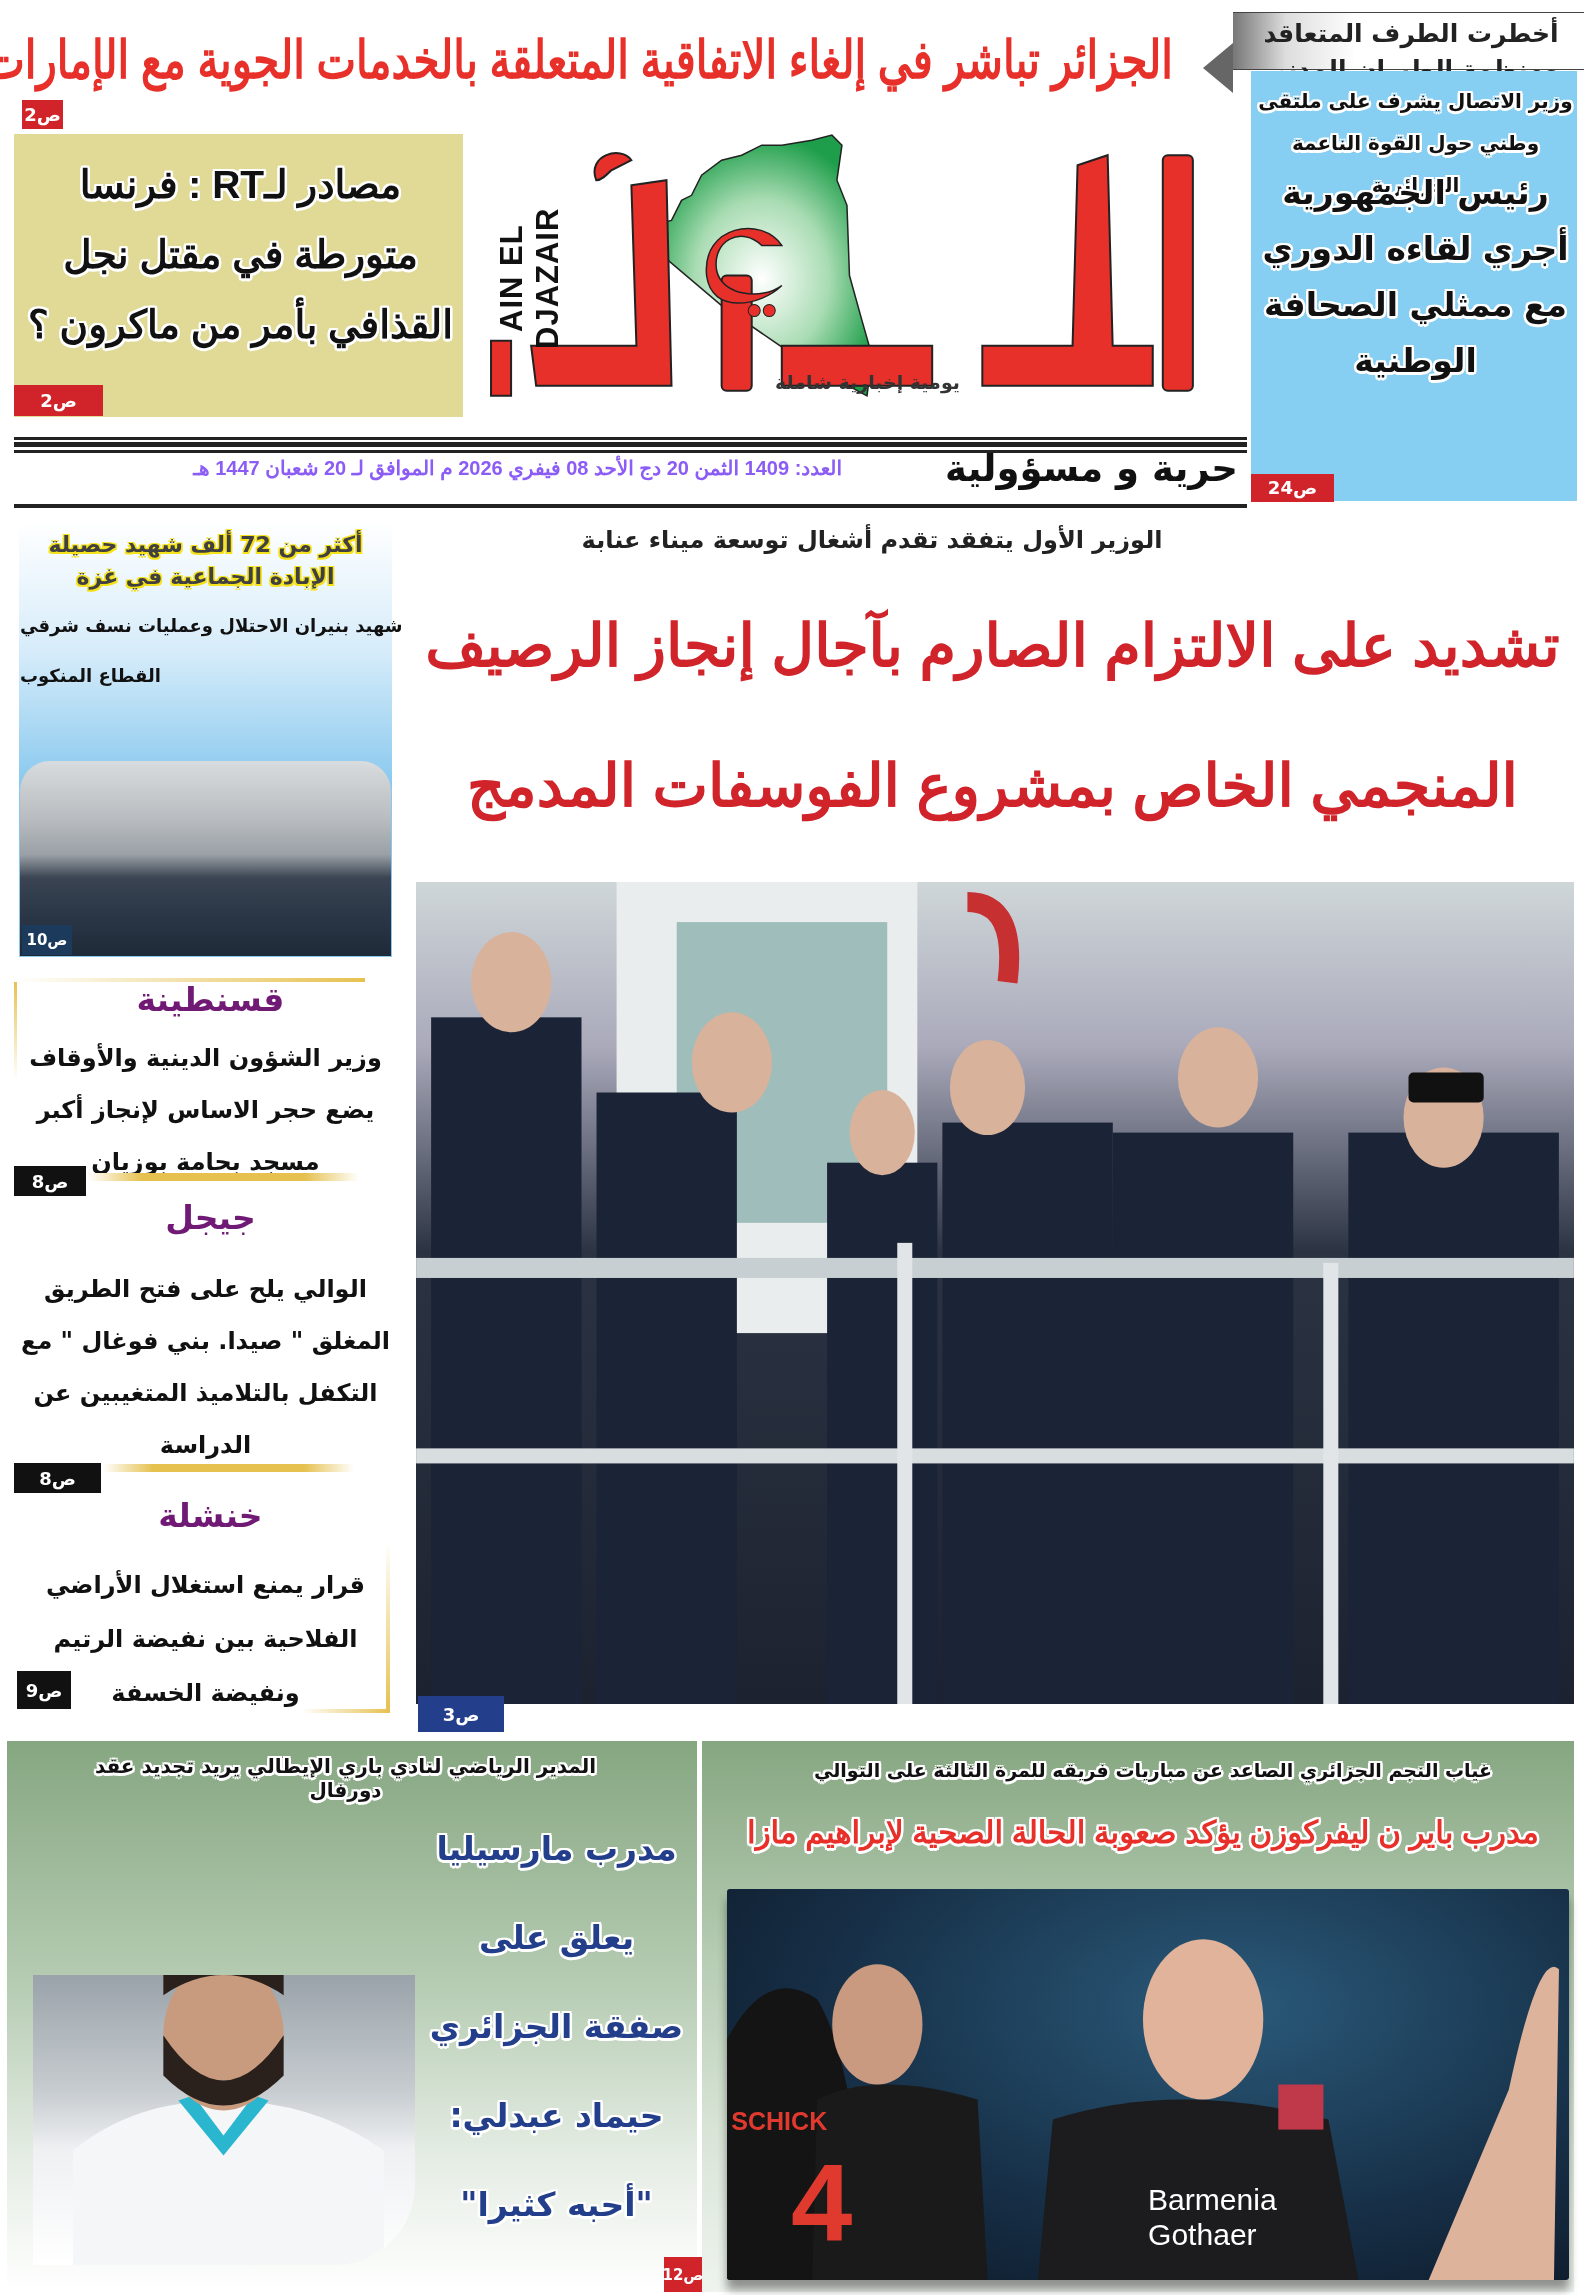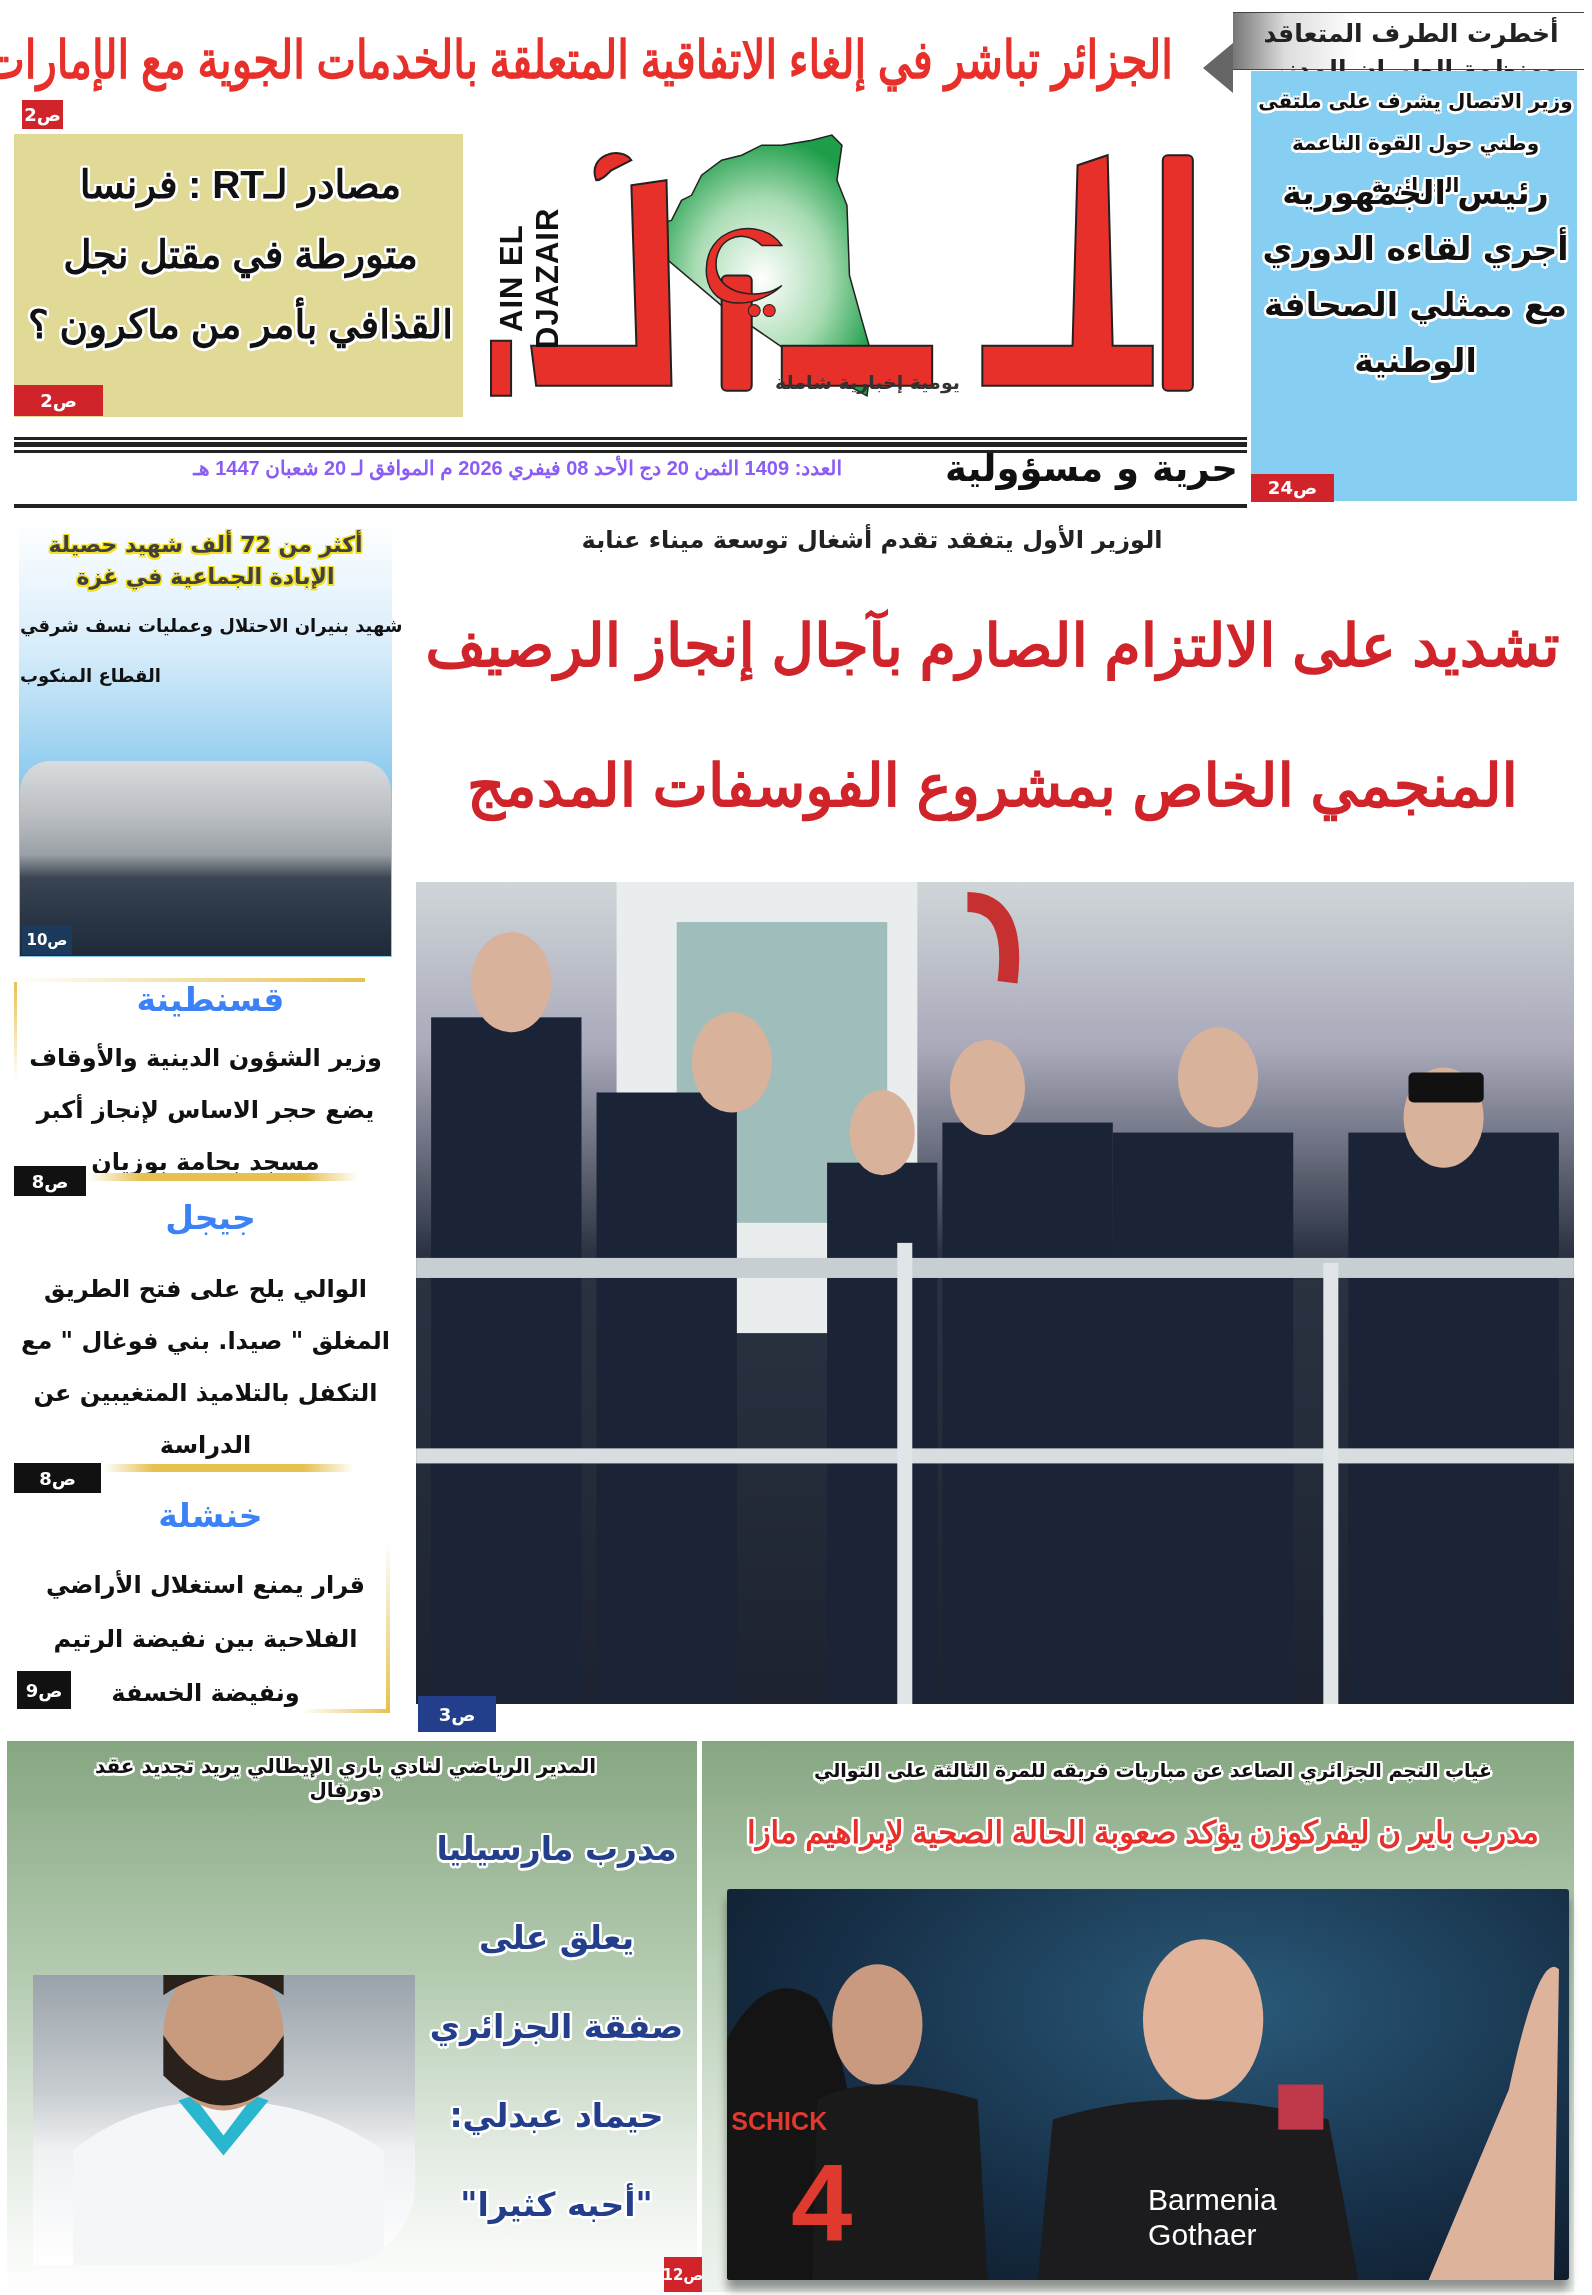--- a/index.html
+++ b/index.html
@@ -33,21 +33,21 @@
   
   #kicker{left:476px;top:526px;width:792px;text-align:center;font-size:24px;font-weight:bold;color:#222}
   #main-head{left:416px;top:576px;width:1153px;text-align:center;font-size:59px;font-weight:bold;line-height:140px;color:#d0232a;font-family:"Liberation Sans",sans-serif;letter-spacing:-1.5px}
   #main-photo{left:416px;top:882px;width:1158px;height:822px;background:linear-gradient(180deg,#cfd6d8 0%,#aab 20%,#2b3342 45%,#1c2230 100%);overflow:hidden}
   
   #gaza-box{left:19px;top:521px;width:373px;height:436px;background:linear-gradient(180deg,#fff 0%,#d6ecfa 30%,#8ac9ee 60%,#8ac9ee 100%)}
   #gaza-kicker{left:20px;top:529px;width:371px;text-align:center;font-size:22px;font-weight:bold;line-height:32px;color:#404040;text-shadow:-1.5px -1.5px 0 #f5e21b,1.5px -1.5px 0 #f5e21b,-1.5px 1.5px 0 #f5e21b,1.5px 1.5px 0 #f5e21b}
   #gaza-head{left:20px;top:601px;width:431px;text-align:left;font-size:18px;font-weight:bold;line-height:50px;color:#111}
   #gaza-photo{left:20px;top:656px;width:371px;height:301px;border-radius:30px 30px 0 0;top:656px;background:linear-gradient(180deg,#d9dcde 0%,#b8bcc0 30%,#9aa0a6 48%,#3a4452 60%,#2a3646 80%,#1f2a38 100%);margin-top:105px;height:195px}
   
-  .region-title{position:absolute;left:30px;width:361px;text-align:center;font-size:33px;font-weight:bold;color:#3b82f6}
+  .region-title{position:absolute;left:30px;width:361px;text-align:center;font-size:33px;font-weight:bold;color:#701a75}
   .region-body{position:absolute;left:20px;width:371px;text-align:center;font-size:24px;font-weight:bold;line-height:52px;color:#111}
   .goldline{position:absolute;height:8px;background:linear-gradient(to right,#fff 0%,#e6c150 20%,#e6c150 80%,#fff 100%)}
   
   #sport-left{left:7px;top:1741px;width:690px;height:551px;background:linear-gradient(180deg,#86a681 0%,#b7cdb4 45%,#e4ece3 75%,#fff 100%)}
   #sport-right{left:702px;top:1741px;width:872px;height:551px;background:linear-gradient(180deg,#86a681 0%,#b7cdb4 40%,#d8e4d6 70%,#eef3ee 100%)}
   #sl-kicker{left:80px;top:1754px;width:531px;text-align:center;font-size:20px;font-weight:bold;color:#111}
   #sl-head{left:416px;top:1804px;width:281px;text-align:center;font-size:33px;font-weight:bold;line-height:89px;color:#233e8b}
   #sl-photo{left:33px;top:1975px;width:382px;height:290px;background:linear-gradient(180deg,#9aa3aa 0%,#c7ccd0 40%,#eef0f2 60%,#fff 100%);border-radius:0 0 80px 0;overflow:hidden}
   #sr-kicker{left:742px;top:1759px;width:822px;text-align:center;font-size:19px;font-weight:bold;color:#111}
   #sr-head{left:717px;top:1814px;width:852px;text-align:center;font-size:31px;font-weight:bold;color:#e8302a;font-family:Liberation Sans, sans-serif}
@@ -134,21 +134,21 @@
       <ellipse cx="1600" cy="390" rx="80" ry="100"></ellipse>
       <ellipse cx="2050" cy="470" rx="80" ry="100"></ellipse>
     </g>
     <rect x="1980" y="380" width="150" height="60" rx="10" fill="#111"></rect>
     <rect x="0" y="750" width="2310" height="40" fill="#c8cfd2"></rect>
     <rect x="0" y="1130" width="2310" height="30" fill="#d8dde0"></rect>
     <rect x="960" y="720" width="30" height="920" fill="#e1e5e7"></rect>
     <rect x="1810" y="760" width="30" height="880" fill="#e1e5e7"></rect>
   </svg>
 </div>
-<div class="pgtag" style="left:418px;top:1696px;width:78px;height:36px;background:#233e8b">ص3</div>
+<div class="pgtag" style="left:418px;top:1696px;width:86px;height:36px;background:#233e8b">ص3</div>
 
 <div class="abs" id="gaza-box"></div>
 <div class="abs" id="gaza-kicker">أكثر من 72 ألف شهيد حصيلة الإبادة الجماعية في غزة</div>
 <div class="abs" id="gaza-head">شهيد بنيران الاحتلال وعمليات نسف شرقي القطاع المنكوب</div>
 <div class="abs" id="gaza-photo"></div>
 <div class="pgtag" style="left:22px;top:925px;width:50px;height:30px;background:#1b3a5c;font-size:15px">ص10</div>
 
 <div class="goldline" style="left:14px;top:980px;width:3px;height:100px;background:linear-gradient(180deg,#e6c150,#fff)"></div>
 <div class="goldline" style="left:14px;top:978px;width:351px;height:4px;background:linear-gradient(to left,#e6c150,#fff)"></div>
 <div class="region-title" style="top:980px">قسنطينة</div>

